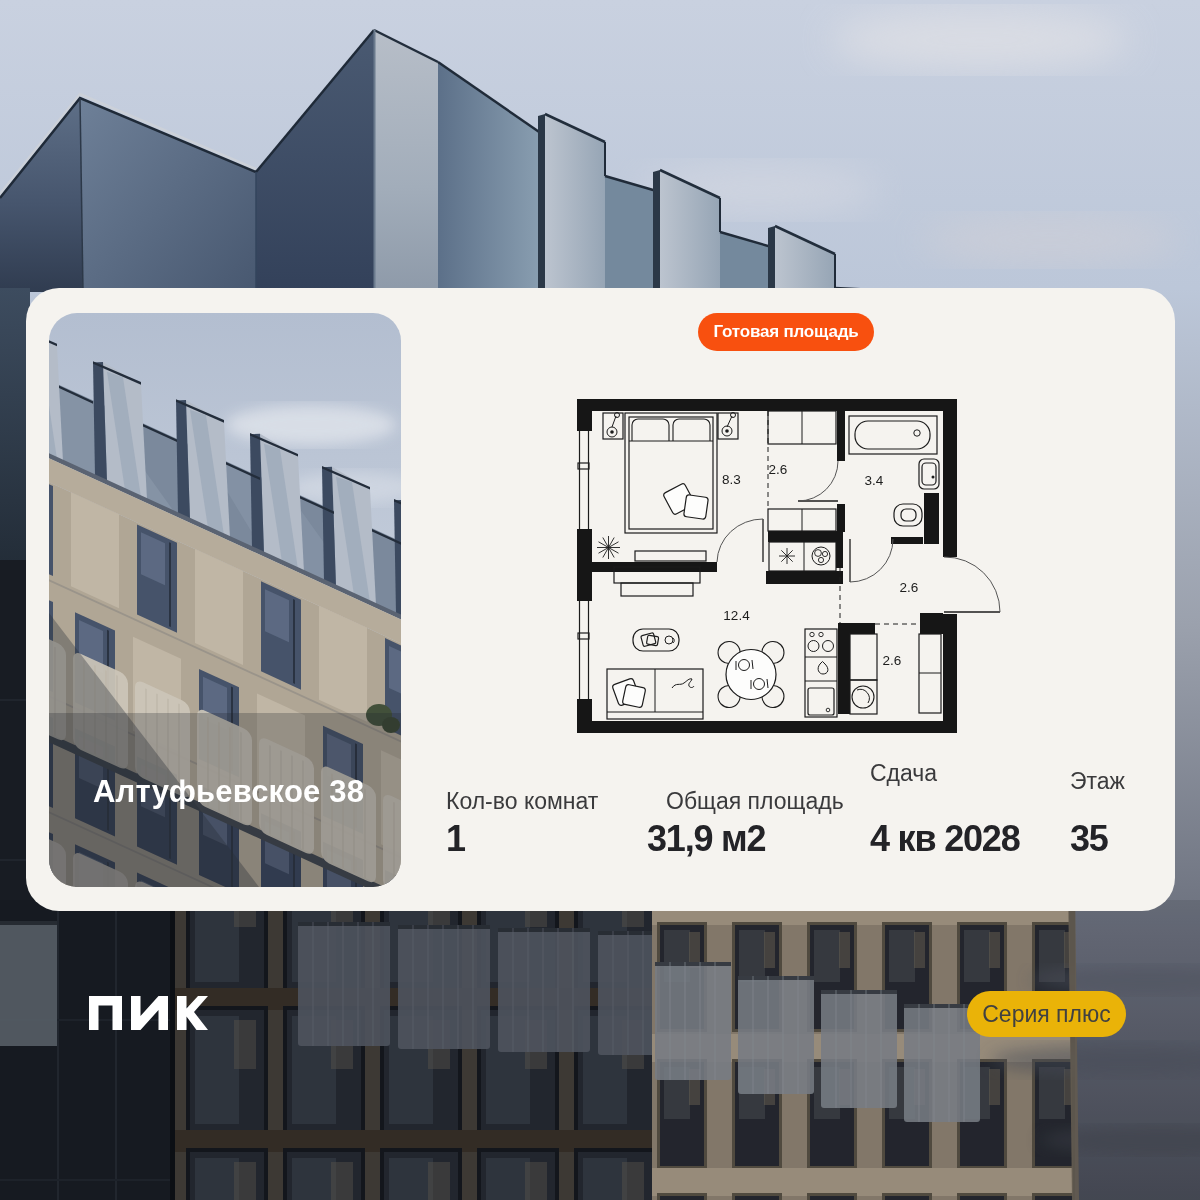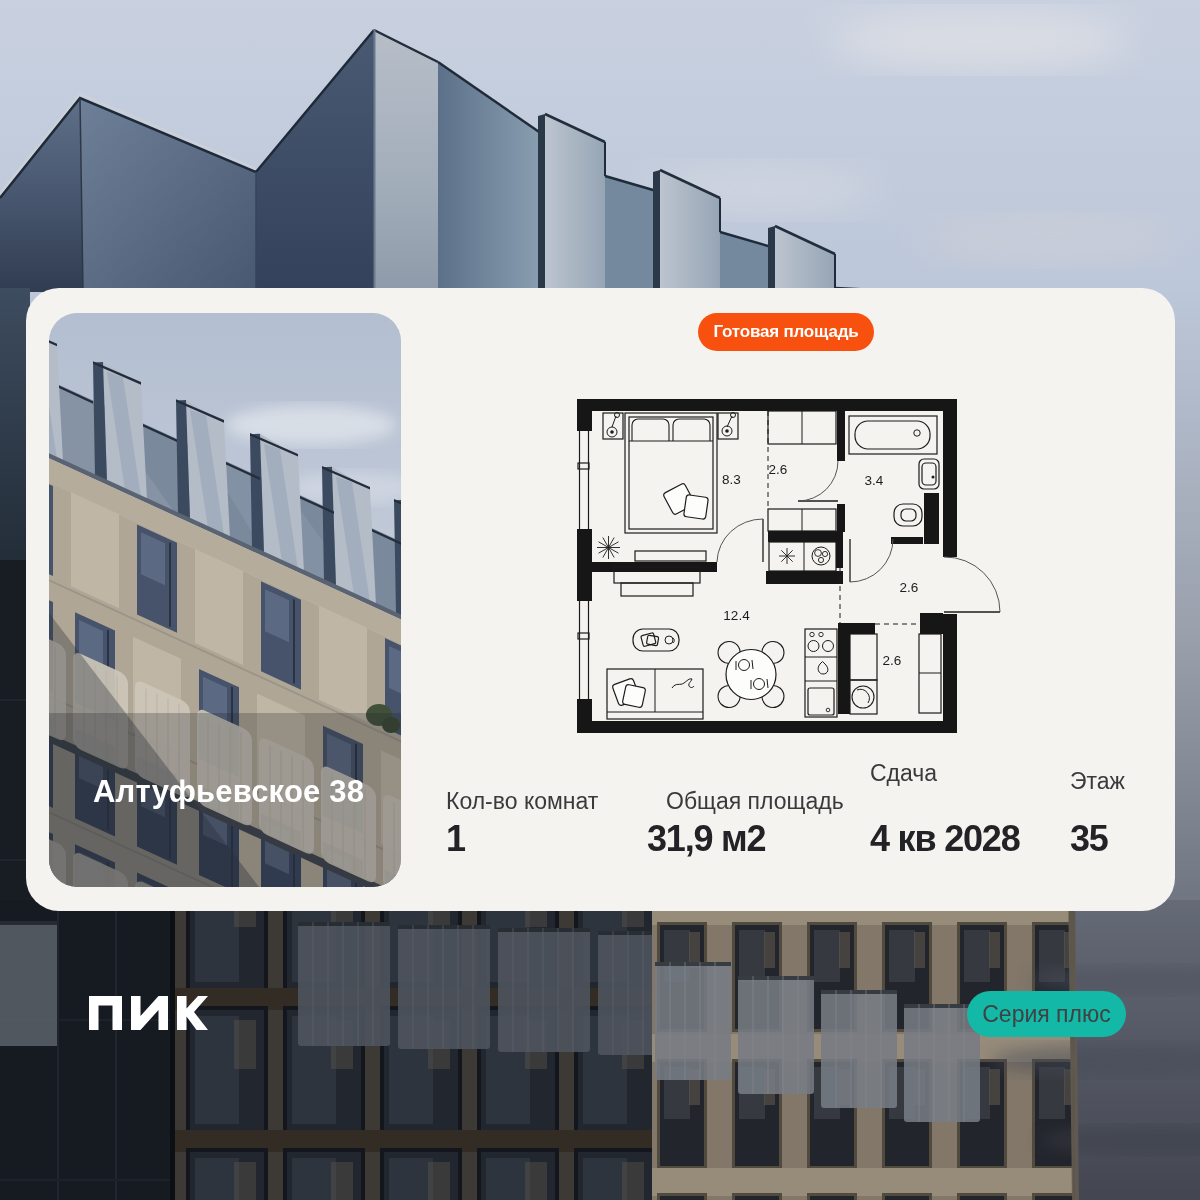--- a/index.html
+++ b/index.html
@@ -3,21 +3,21 @@
 <style>
 html,body{margin:0;padding:0;width:1200px;height:1200px;overflow:hidden;background:#b9c4d4;
 font-family:"Liberation Sans",sans-serif;}
 .abs{position:absolute;}
 #card{left:26px;top:288px;width:1149px;height:623px;background:#f5f3ef;border-radius:33px;}
 #badge{left:698px;top:313px;width:176px;height:38px;border-radius:19px;background:#f8500f;
 color:#fff;font-weight:bold;font-size:17px;text-align:center;line-height:38px;letter-spacing:-0.2px;}
 #title{left:93px;top:774px;font-size:31px;font-weight:bold;color:#fff;letter-spacing:0.2px;}
 .lbl{font-size:23px;color:#3a3a3c;}
 .val{font-size:36px;font-weight:bold;color:#232327;letter-spacing:-1.2px;}
-#pill{left:967px;top:991px;width:159px;height:46px;border-radius:23px;background:#14b8a6;
+#pill{left:967px;top:991px;width:159px;height:46px;border-radius:23px;background:#eab308;
 color:#414141;font-size:23px;text-align:center;line-height:46px;}
 </style></head>
 <body>
 <svg class="abs" style="left:0;top:0" width="1200" height="1200" viewBox="0 0 1200 1200">
 <defs>
 <linearGradient id="sky" x1="0" y1="0" x2="0" y2="1">
  <stop offset="0" stop-color="#c9d1e0"></stop>
  <stop offset="0.24" stop-color="#bcc7d9"></stop>
  <stop offset="0.52" stop-color="#9ba1ad"></stop>
  <stop offset="0.78" stop-color="#6b707d"></stop>

